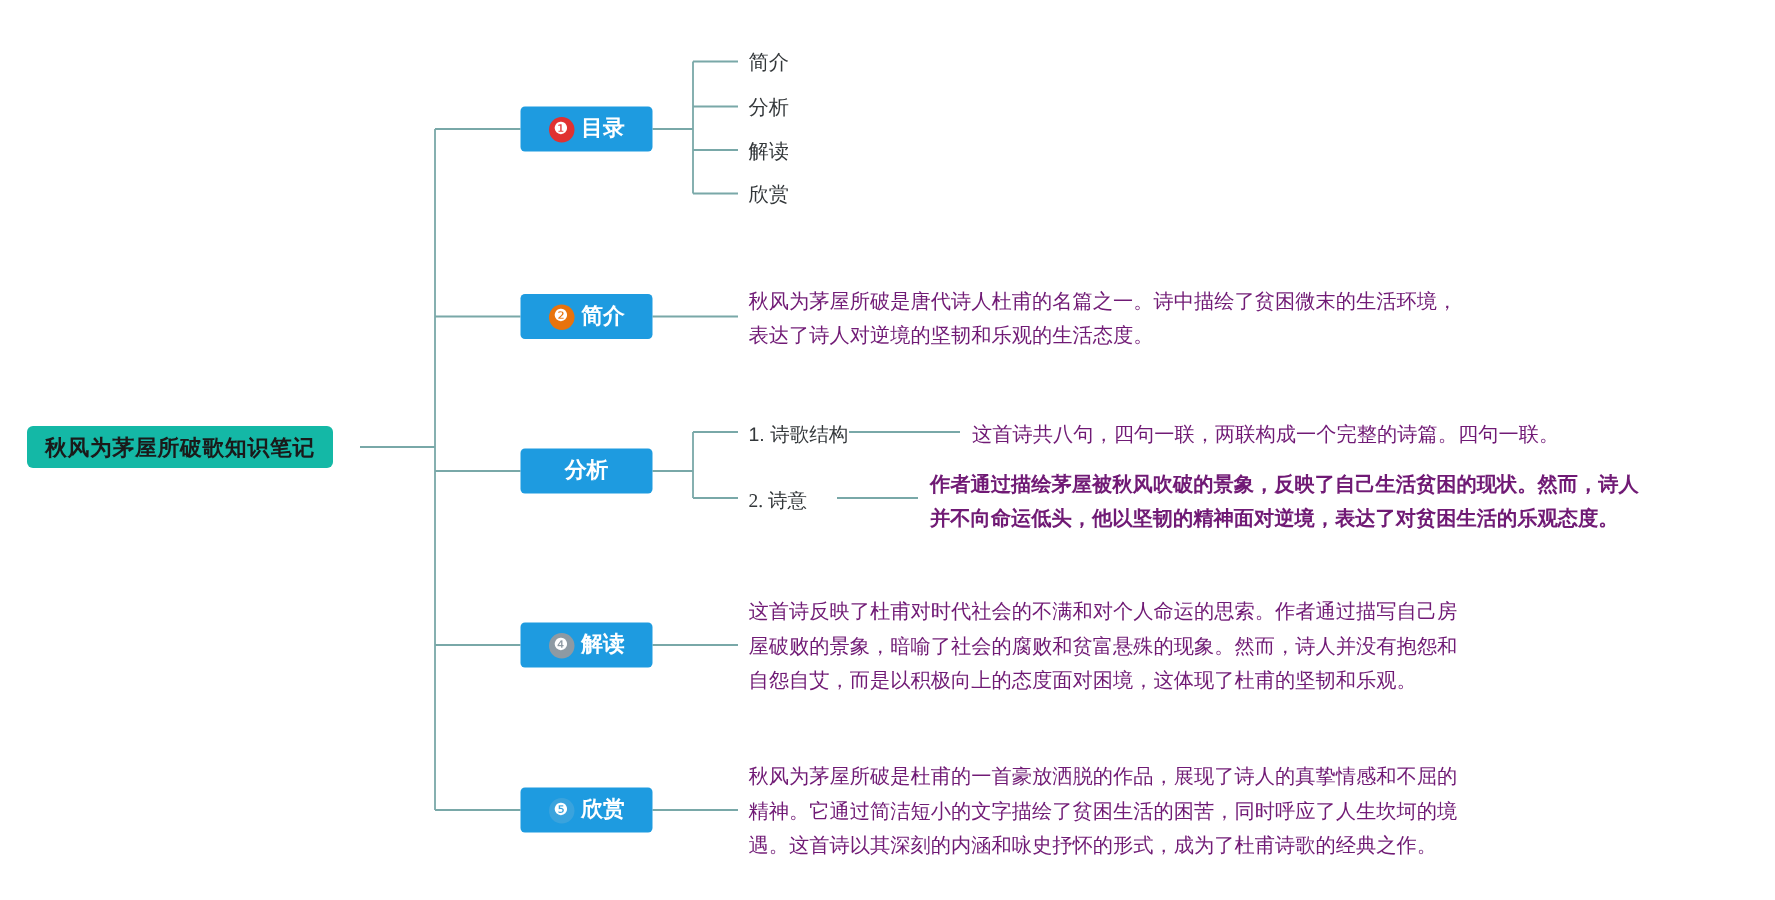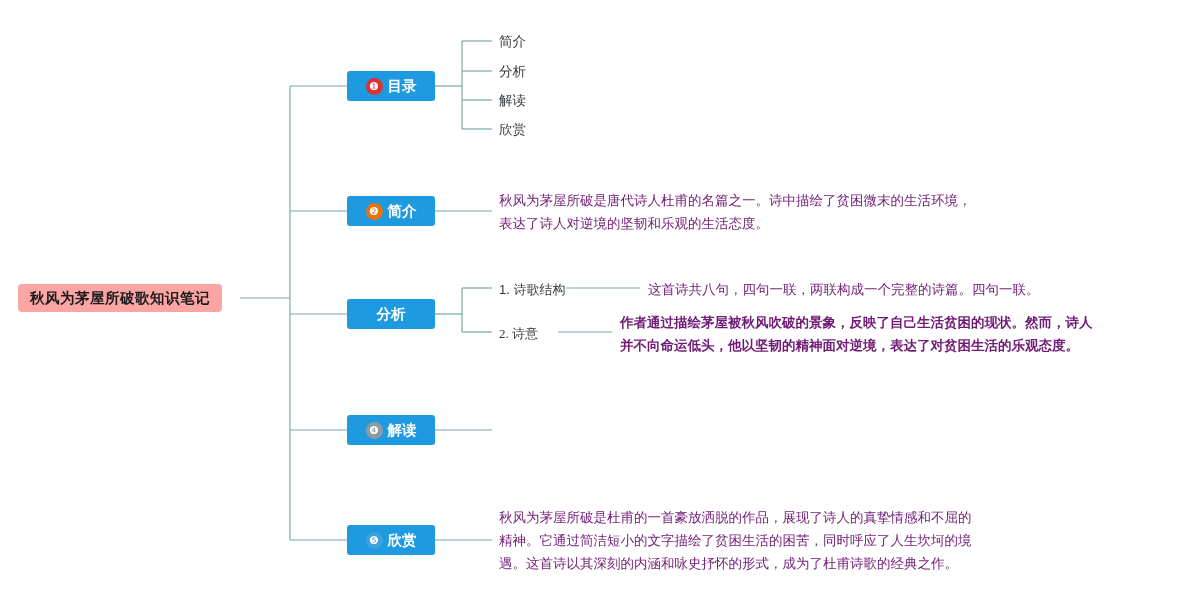--- a/index.html
+++ b/index.html
@@ -32,21 +32,21 @@
     box-sizing: border-box;
     display: flex;
     align-items: center;
     white-space: nowrap;
   }
   
   .root-node {
     left: 18px;
     top: 284px;
     height: 28px;
-    background: #fca5a5;
+    background: #14b8a6;
     border-radius: 4px;
     padding: 0 12px;
     color: #1a1a1a;
     font-size: 14.5px;
     font-weight: bold;
     letter-spacing: 0.5px;
   }
   
   .branch-node {
     width: 88px;
@@ -168,20 +168,23 @@
   <div class="sub-label" style="left:499px; top:281px;">1. 诗歌结构</div>
   <div class="para" style="left:648px; top:278px; width:520px; white-space:pre-line;">这首诗共八句，四句一联，两联构成一个完整的诗篇。四句一联。</div>
   <div class="sub-label" style="left:499px; top:325px;font-family:Liberation Serif, serif;">2. 诗意</div>
   <div class="para" style="left:620px; top:311px; width:560px; white-space:pre-line;font-weight:bold;">作者通过描绘茅屋被秋风吹破的景象，反映了自己生活贫困的现状。然而，诗人
 并不向命运低头，他以坚韧的精神面对逆境，表达了对贫困生活的乐观态度。</div>
 
   <div class="node branch-node" style="left:347px; top:415px;">
     <span class="badge b4">❹</span>
     <span class="blabel">解读</span>
   </div>
+  <div class="para para-wide" style="left:499px; top:396px; white-space:pre-line;">这首诗反映了杜甫对时代社会的不满和对个人命运的思索。作者通过描写自己房
+屋破败的景象，暗喻了社会的腐败和贫富悬殊的现象。然而，诗人并没有抱怨和
+自怨自艾，而是以积极向上的态度面对困境，这体现了杜甫的坚韧和乐观。</div>
 
   <div class="node branch-node" style="left:347px; top:525px;">
     <span class="badge b5">❺</span>
     <span class="blabel">欣赏</span>
   </div>
   <div class="para para-wide" style="left:499px; top:506px; white-space:pre-line;">秋风为茅屋所破是杜甫的一首豪放洒脱的作品，展现了诗人的真挚情感和不屈的
 精神。它通过简洁短小的文字描绘了贫困生活的困苦，同时呼应了人生坎坷的境
 遇。这首诗以其深刻的内涵和咏史抒怀的形式，成为了杜甫诗歌的经典之作。</div>
 
 </div>

